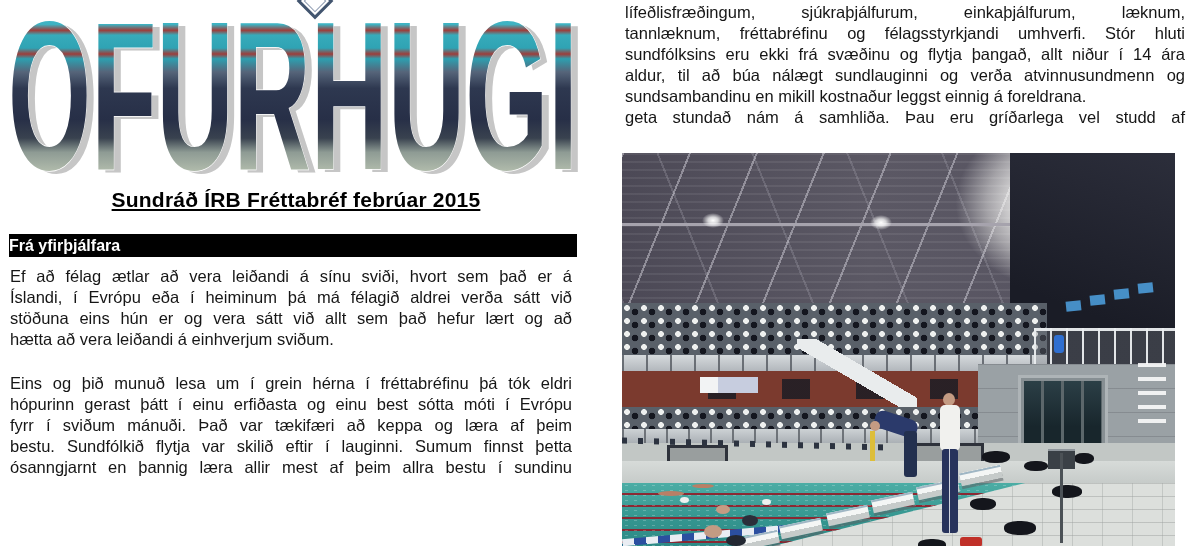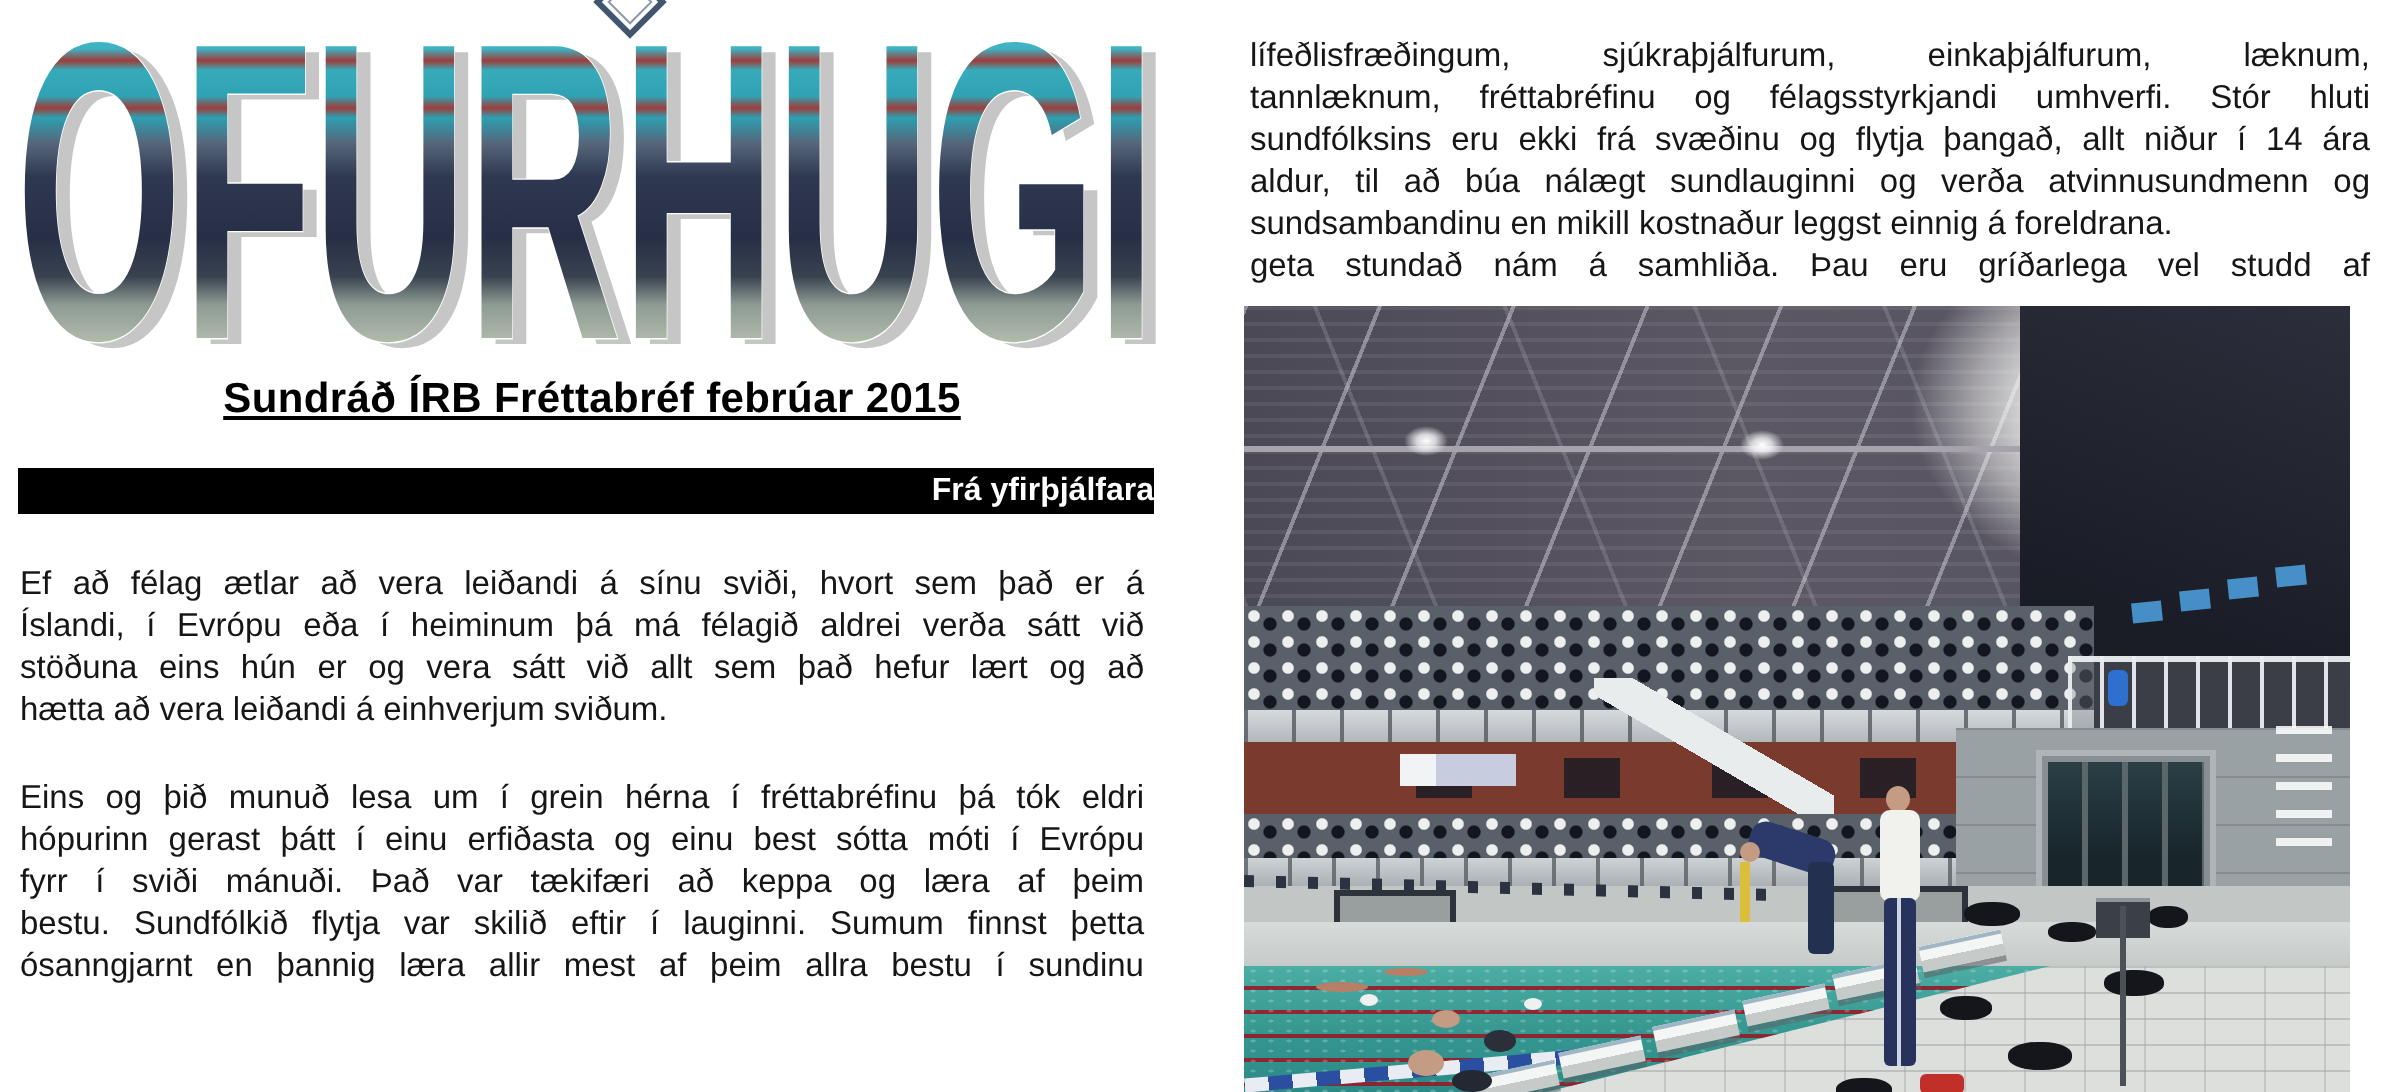--- a/index.html
+++ b/index.html
@@ -10,26 +10,26 @@
   
   .logo-diamond{position:absolute;left:302px;top:-12px;width:20px;height:20px;
     border:3px solid #42556f;background:#fff;transform:rotate(45deg);
     box-shadow:inset 0 0 0 2px #fff, inset 0 0 0 3px #8c9ab0;}
   .masthead-svg{position:absolute;left:5px;top:8px;}
 
   .subtitle{position:absolute;left:0;top:188px;width:592px;text-align:center;
     font-size:21px;font-weight:bold;text-decoration:underline;letter-spacing:.2px;color:#000;}
 
   .section-bar{position:absolute;left:9px;top:234px;width:568px;height:23px;background:#000;
-    color:#fff;font-size:16px;font-weight:bold;text-align:right;line-height:23px;}
+    color:#fff;font-size:16px;font-weight:bold;text-align:left;line-height:23px;}
 
   
   .left-text{position:absolute;left:10px;top:266px;width:562px;font-size:16.5px;line-height:21px;color:#161616;}
   .right-text{position:absolute;left:625px;top:2px;width:560px;font-size:16.5px;line-height:21px;color:#161616;}
-  .para{margin:16px 0 23px 0;}
+  .para{margin:0 0 23px 0;}
   .para:last-child{margin-bottom:0;}
   .tline{text-align:justify;text-align-last:justify;white-space:normal;}
   .tline.final{text-align-last:left;}
 
   
   .photo{position:absolute;left:622px;top:153px;width:553px;height:393px;overflow:hidden;background:#cfd3d1;}
   .ph-ceiling{left:0;top:0;width:553px;height:150px;
     background:
       repeating-linear-gradient(180deg, rgba(255,255,255,.07) 0 2px, rgba(0,0,0,0) 2px 8px),
       repeating-linear-gradient(112deg, rgba(196,194,204,.55) 0 2px, rgba(0,0,0,0) 2px 62px),
@@ -155,21 +155,21 @@
   <div class="left-text">
     <div class="para">
         <div class="tline">Ef að félag ætlar að vera leiðandi á sínu sviði, hvort sem það er á</div>
         <div class="tline">Íslandi, í Evrópu eða í heiminum þá má félagið aldrei verða sátt við</div>
         <div class="tline">stöðuna eins hún er og vera sátt við allt sem það hefur lært og að</div>
         <div class="tline final">hætta að vera leiðandi á einhverjum sviðum.</div>
       </div>
     <div class="para">
         <div class="tline">Eins og þið munuð lesa um í grein hérna í fréttabréfinu þá tók eldri</div>
         <div class="tline">hópurinn gerast þátt í einu erfiðasta og einu best sótta móti í Evrópu</div>
-        <div class="tline">fyrr í sviði mánuði. Það var tækifæri að keppa og læra af þeim</div>
+        <div class="tline">fyrr í sviðum mánuði. Það var tækifæri að keppa og læra af þeim</div>
         <div class="tline">bestu. Sundfólkið flytja var skilið eftir í lauginni. Sumum finnst þetta</div>
         <div class="tline">ósanngjarnt en þannig læra allir mest af þeim allra bestu í sundinu</div>
       </div>
   </div>
 
   <div class="right-text">
     <div class="para">
         <div class="tline">lífeðlisfræðingum, sjúkraþjálfurum, einkaþjálfurum, læknum,</div>
         <div class="tline">tannlæknum, fréttabréfinu og félagsstyrkjandi umhverfi. Stór hluti</div>
         <div class="tline">sundfólksins eru ekki frá svæðinu og flytja þangað, allt niður í 14 ára</div>

